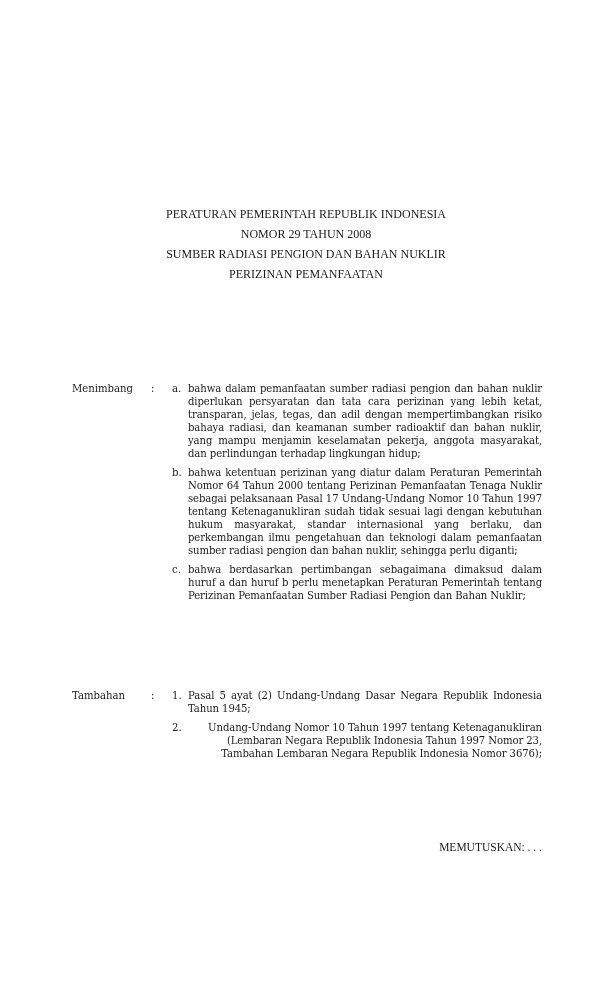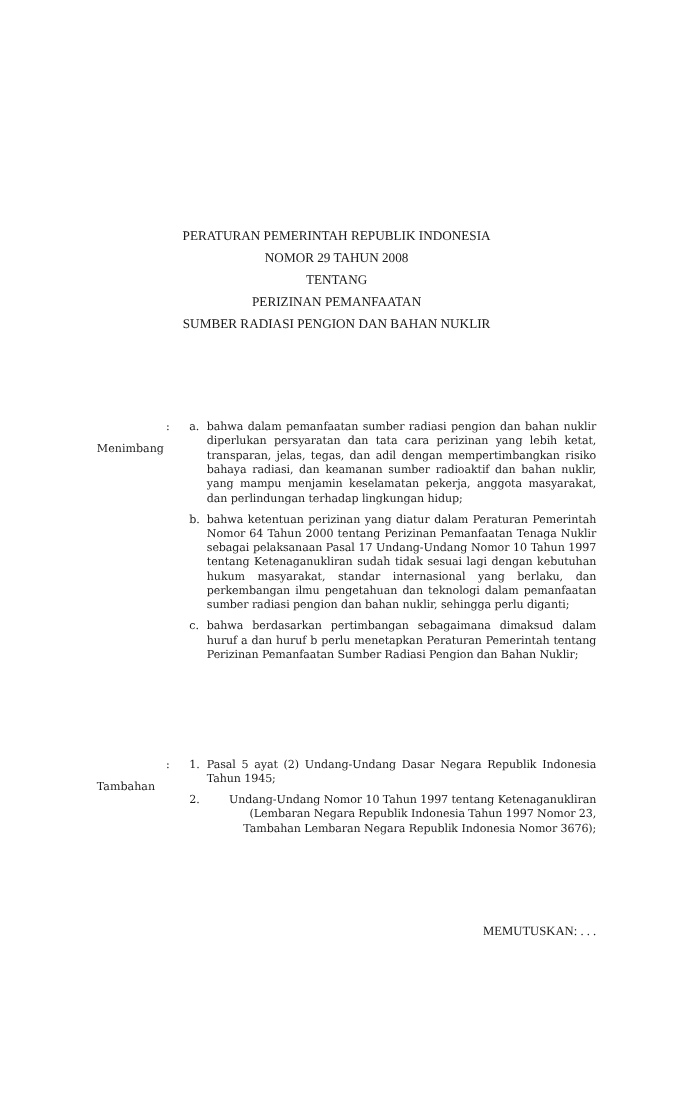--- a/index.html
+++ b/index.html
@@ -48,25 +48,24 @@
     }
     .section {
       position: absolute;
       left: 72px;
       width: 470px;
       font-family: "DejaVu Serif", "Liberation Serif", serif;
       font-size: 10.1px;
     }
     .section-label {
       position: absolute;
-      left: 16px;
+      left: 0;
       top: 0;
       white-space: nowrap;
       line-height: 13px;
-      margin-top: 20px;
     }
     .section-colon {
       position: absolute;
       left: 79px;
       top: 0;
       line-height: 13px;
     }
     .items {
       position: absolute;
       left: 100px;
@@ -103,23 +102,22 @@
     }
   </style>
 </head>
 <body>
 
 <div class="page">
 
   <div class="title-block">
     <div class="title-line">PERATURAN PEMERINTAH REPUBLIK INDONESIA</div>
     <div class="title-line">NOMOR 29 TAHUN 2008</div>
-    <div class="title-line">TENTANG</div>
+    <div class="title-line">SUMBER RADIASI PENGION DAN BAHAN NUKLIR</div>
     <div class="title-line">PERIZINAN PEMANFAATAN</div>
-    <div class="title-line">SUMBER RADIASI PENGION DAN BAHAN NUKLIR</div>
   </div>
 
 
 
   <div class="section" style="top:382px; height:285px;">
     <span class="section-label">Menimbang</span>
     <span class="section-colon">:</span>
     <div class="items">
       <div class="item">
         <span class="item-marker">a.</span>

